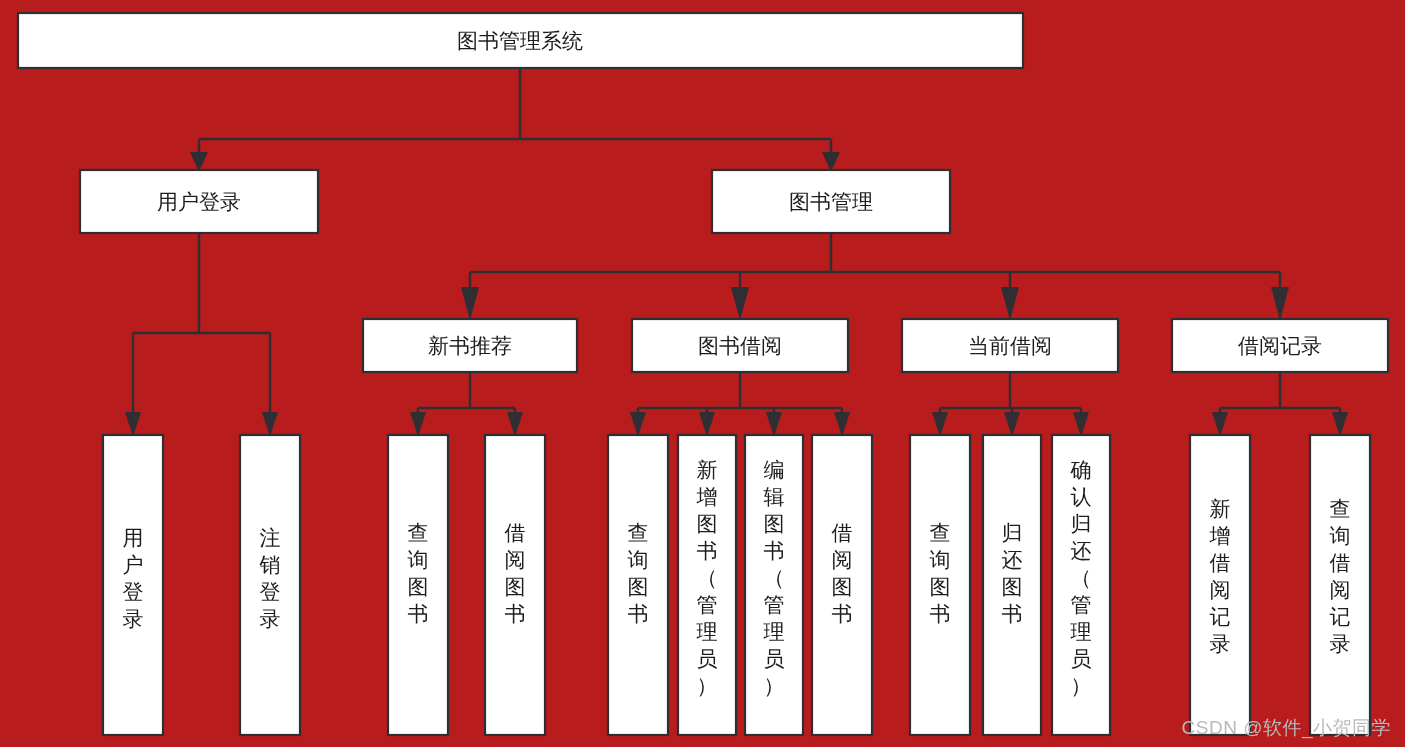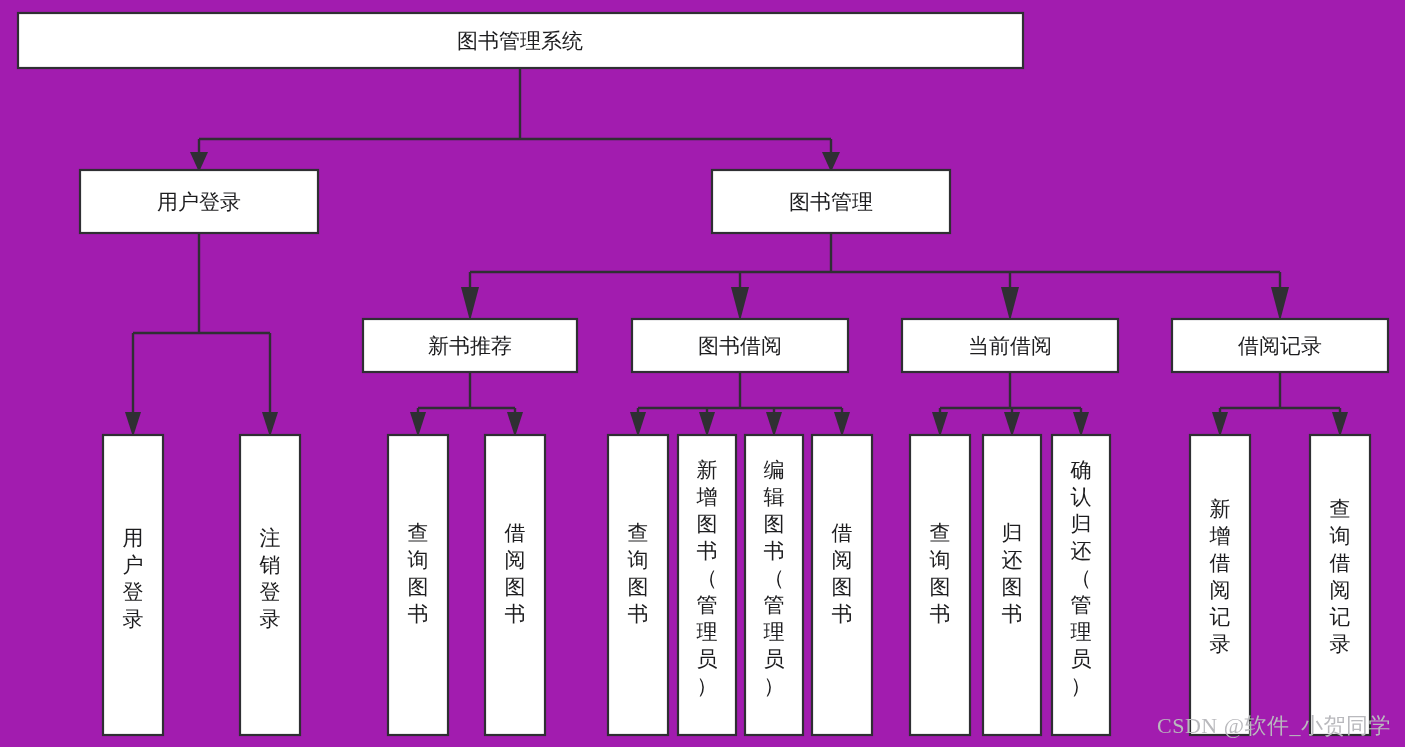--- a/index.html
+++ b/index.html
@@ -10,21 +10,21 @@
   body {
     width: 1405px;
     height: 747px;
     font-family: "Liberation Sans", "DejaVu Sans", sans-serif;
     overflow: hidden;
   }
   #diagram-root {
     position: relative;
     width: 1405px;
     height: 747px;
-    background: #a21caf;
+    background: #b91c1c;
   }
   svg.diagram-canvas {
     position: absolute;
     left: 0;
     top: 0;
     width: 1405px;
     height: 747px;
   }
   .node-box {
     fill: #ffffff;
@@ -52,22 +52,22 @@
     fill: none;
   }
   .arrow-head {
     fill: #2f2f33;
     stroke: none;
   }
   .watermark {
     position: absolute;
     right: 14px;
     bottom: 6px;
-    font-family: Liberation Serif, serif;
-    font-size: 22px;
+    font-family: Liberation Sans, sans-serif;
+    font-size: 19px;
     color: #b9b9bd;
     letter-spacing: 0.5px;
     user-select: none;
     pointer-events: none;
     margin-left: 32px;
   }
 </style>
 </head>
 <body>
 

